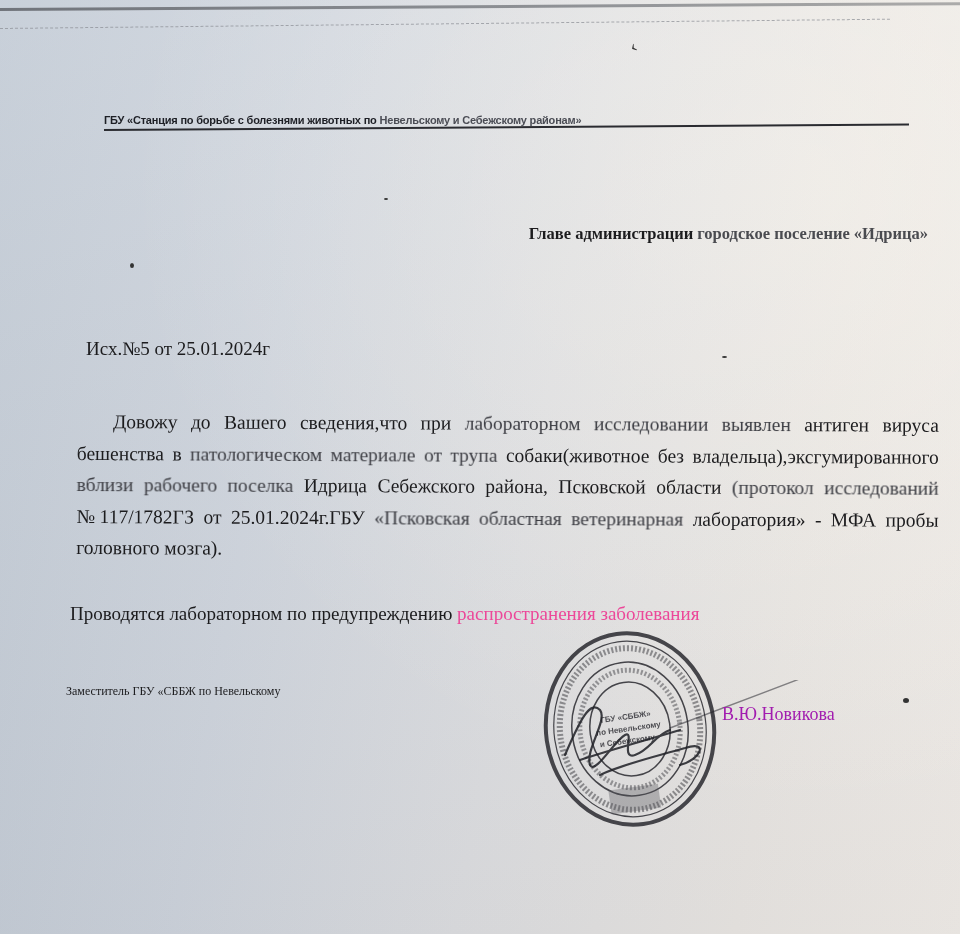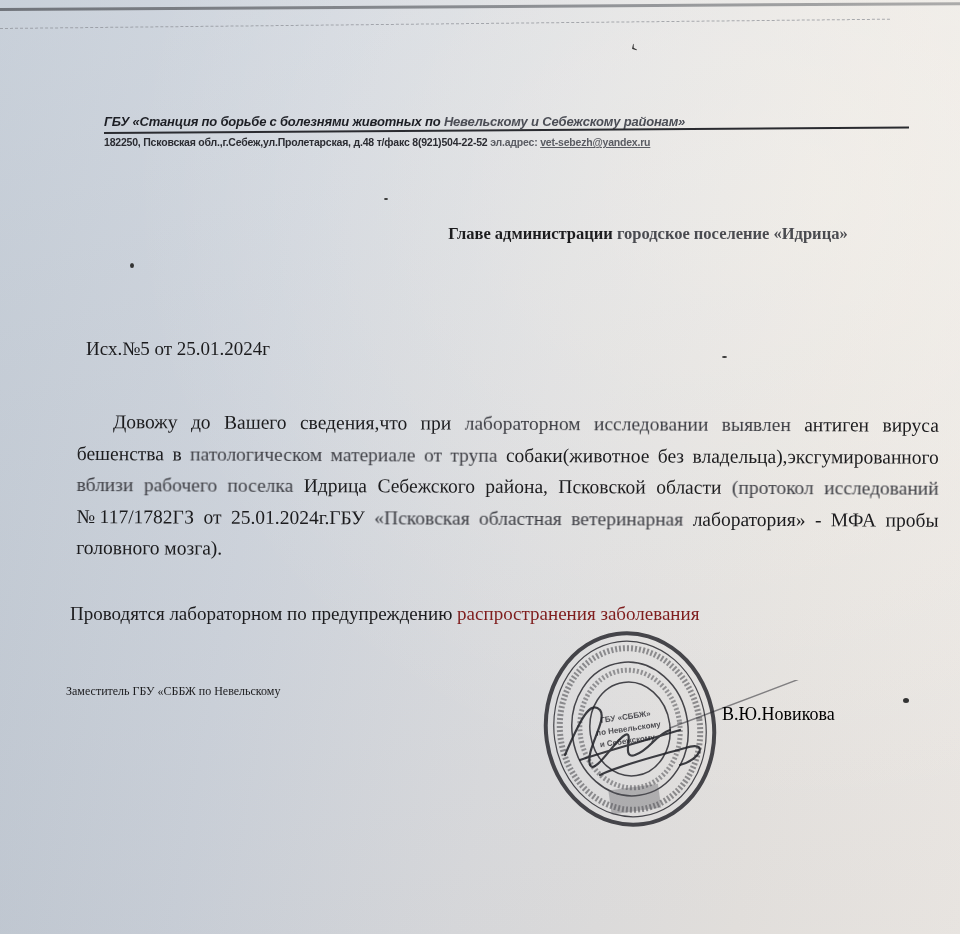--- a/index.html
+++ b/index.html
@@ -23,61 +23,60 @@
   .fold-line2 {
     position: absolute; left: 0; top: 28px; width: 890px; height: 1px;
     border-top: 1px dashed #8a8d94; transform: rotate(-0.6deg); transform-origin: left; opacity: 0.7;
   }
   .speck { position: absolute; background: #333; border-radius: 50%; }
   .letterhead {
     position: absolute; left: 104px; top: 114px; width: 810px;
     font-family: "Liberation Sans", sans-serif;
   }
   .org-name {
-    font-weight: bold; font-size: 13px; letter-spacing: -0.2px; white-space: nowrap;
+    font-weight: bold; font-size: 11px; letter-spacing: -0.2px; white-space: nowrap;
     color: #1d1f25;
-    font-style: italic;
   }
   .org-name .fade { color: #4b4d55; filter: blur(0.6px); }
   .rule {
     height: 2px; background: #2a2b30; margin-top: 3px; width: 805px;
     transform: rotate(-0.4deg); transform-origin: left;
   }
   .address {
     font-size: 10.5px; margin-top: 2px; white-space: nowrap; color: #2b2c32; font-weight: bold;
     letter-spacing: -0.2px;
   }
   .address .fade { color: #5a5c63; filter: blur(0.7px); }
   .address .email { text-decoration: underline; }
   .addressee {
     position: absolute; left: 368px; top: 224px; width: 560px;
-    font-weight: bold; font-size: 16.5px; text-align: center;
+    font-weight: bold; font-size: 16.5px; text-align: right;
   }
   .addressee .line1 { white-space: nowrap; }
   .addressee .line1 .fade { color: #4a4b50; filter: blur(0.5px); }
   .addressee .line2 { margin-top: 6px; margin-left: -20px; }
   .outgoing {
     position: absolute; left: 86px; top: 338px; font-size: 19px;
   }
   .body-text {
     position: absolute; left: 77px; top: 406px; width: 862px;
     font-size: 19.5px; line-height: 31.5px; text-align: justify;
     transform: rotate(0.25deg); transform-origin: left top;
   }
   .body-text p { margin: 0; text-indent: 36px; text-align-last: left; }
   .body-text .fade { color: #3c3d43; filter: blur(0.5px); }
   .measures {
     position: absolute; left: 70px; top: 603px; font-size: 19px; white-space: nowrap;
   }
-  .measures .fade { filter: blur(0.5px); color: #7f1d1d; }
+  .measures .fade { filter: blur(0.5px); color: #ec4899; }
   .signer {
     position: absolute; left: 66px; top: 676px; font-size: 12px; line-height: 30px;
   }
   .signer-name {
-    position: absolute; left: 722px; top: 704px; font-size: 18px; color: #000000;
+    position: absolute; left: 722px; top: 704px; font-size: 18px; color: #a21caf;
     filter: blur(0.4px);
     text-align: center;
   }
   .stamp {
     position: absolute; left: 540px; top: 627px; width: 180px; height: 205px;
   }
   .signature { position: absolute; left: 560px; top: 680px; width: 260px; height: 110px; }
   .mark { position: absolute; font-size: 18px; color: #333; }
 </style>
 </head>
@@ -91,23 +90,20 @@
 <div class="speck" style="left:130px;top:263px;width:4px;height:5px;"></div>
 <div class="speck" style="left:384px;top:198px;width:4px;height:2px;"></div>
 <div class="speck" style="left:722px;top:356px;width:5px;height:2px;"></div>
 <div class="speck" style="left:903px;top:698px;width:6px;height:5px;"></div>
 
 <div class="letterhead">
   <div class="org-name">
     <span>ГБУ «Станция по борьбе с болезнями животных по </span><span class="fade">Невельскому и Себежскому районам»</span>
   </div>
   <div class="rule"></div>
-  <div class="address">
-    <span>182250, Псковская обл.,г.Себеж,ул.Пролетарская, д.48 т/факс 8(921)504-22-52 </span><span class="fade">эл.адрес: </span><span class="fade email">vet-sebezh@yandex.ru</span>
-  </div>
 </div>
 
 <div class="addressee">
   <div class="line1">
     <span>Главе администрации </span><span class="fade">городское поселение «Идрица»</span>
   </div>
 </div>
 
 <div class="outgoing">Исх.№5 от 25.01.2024г</div>
 

